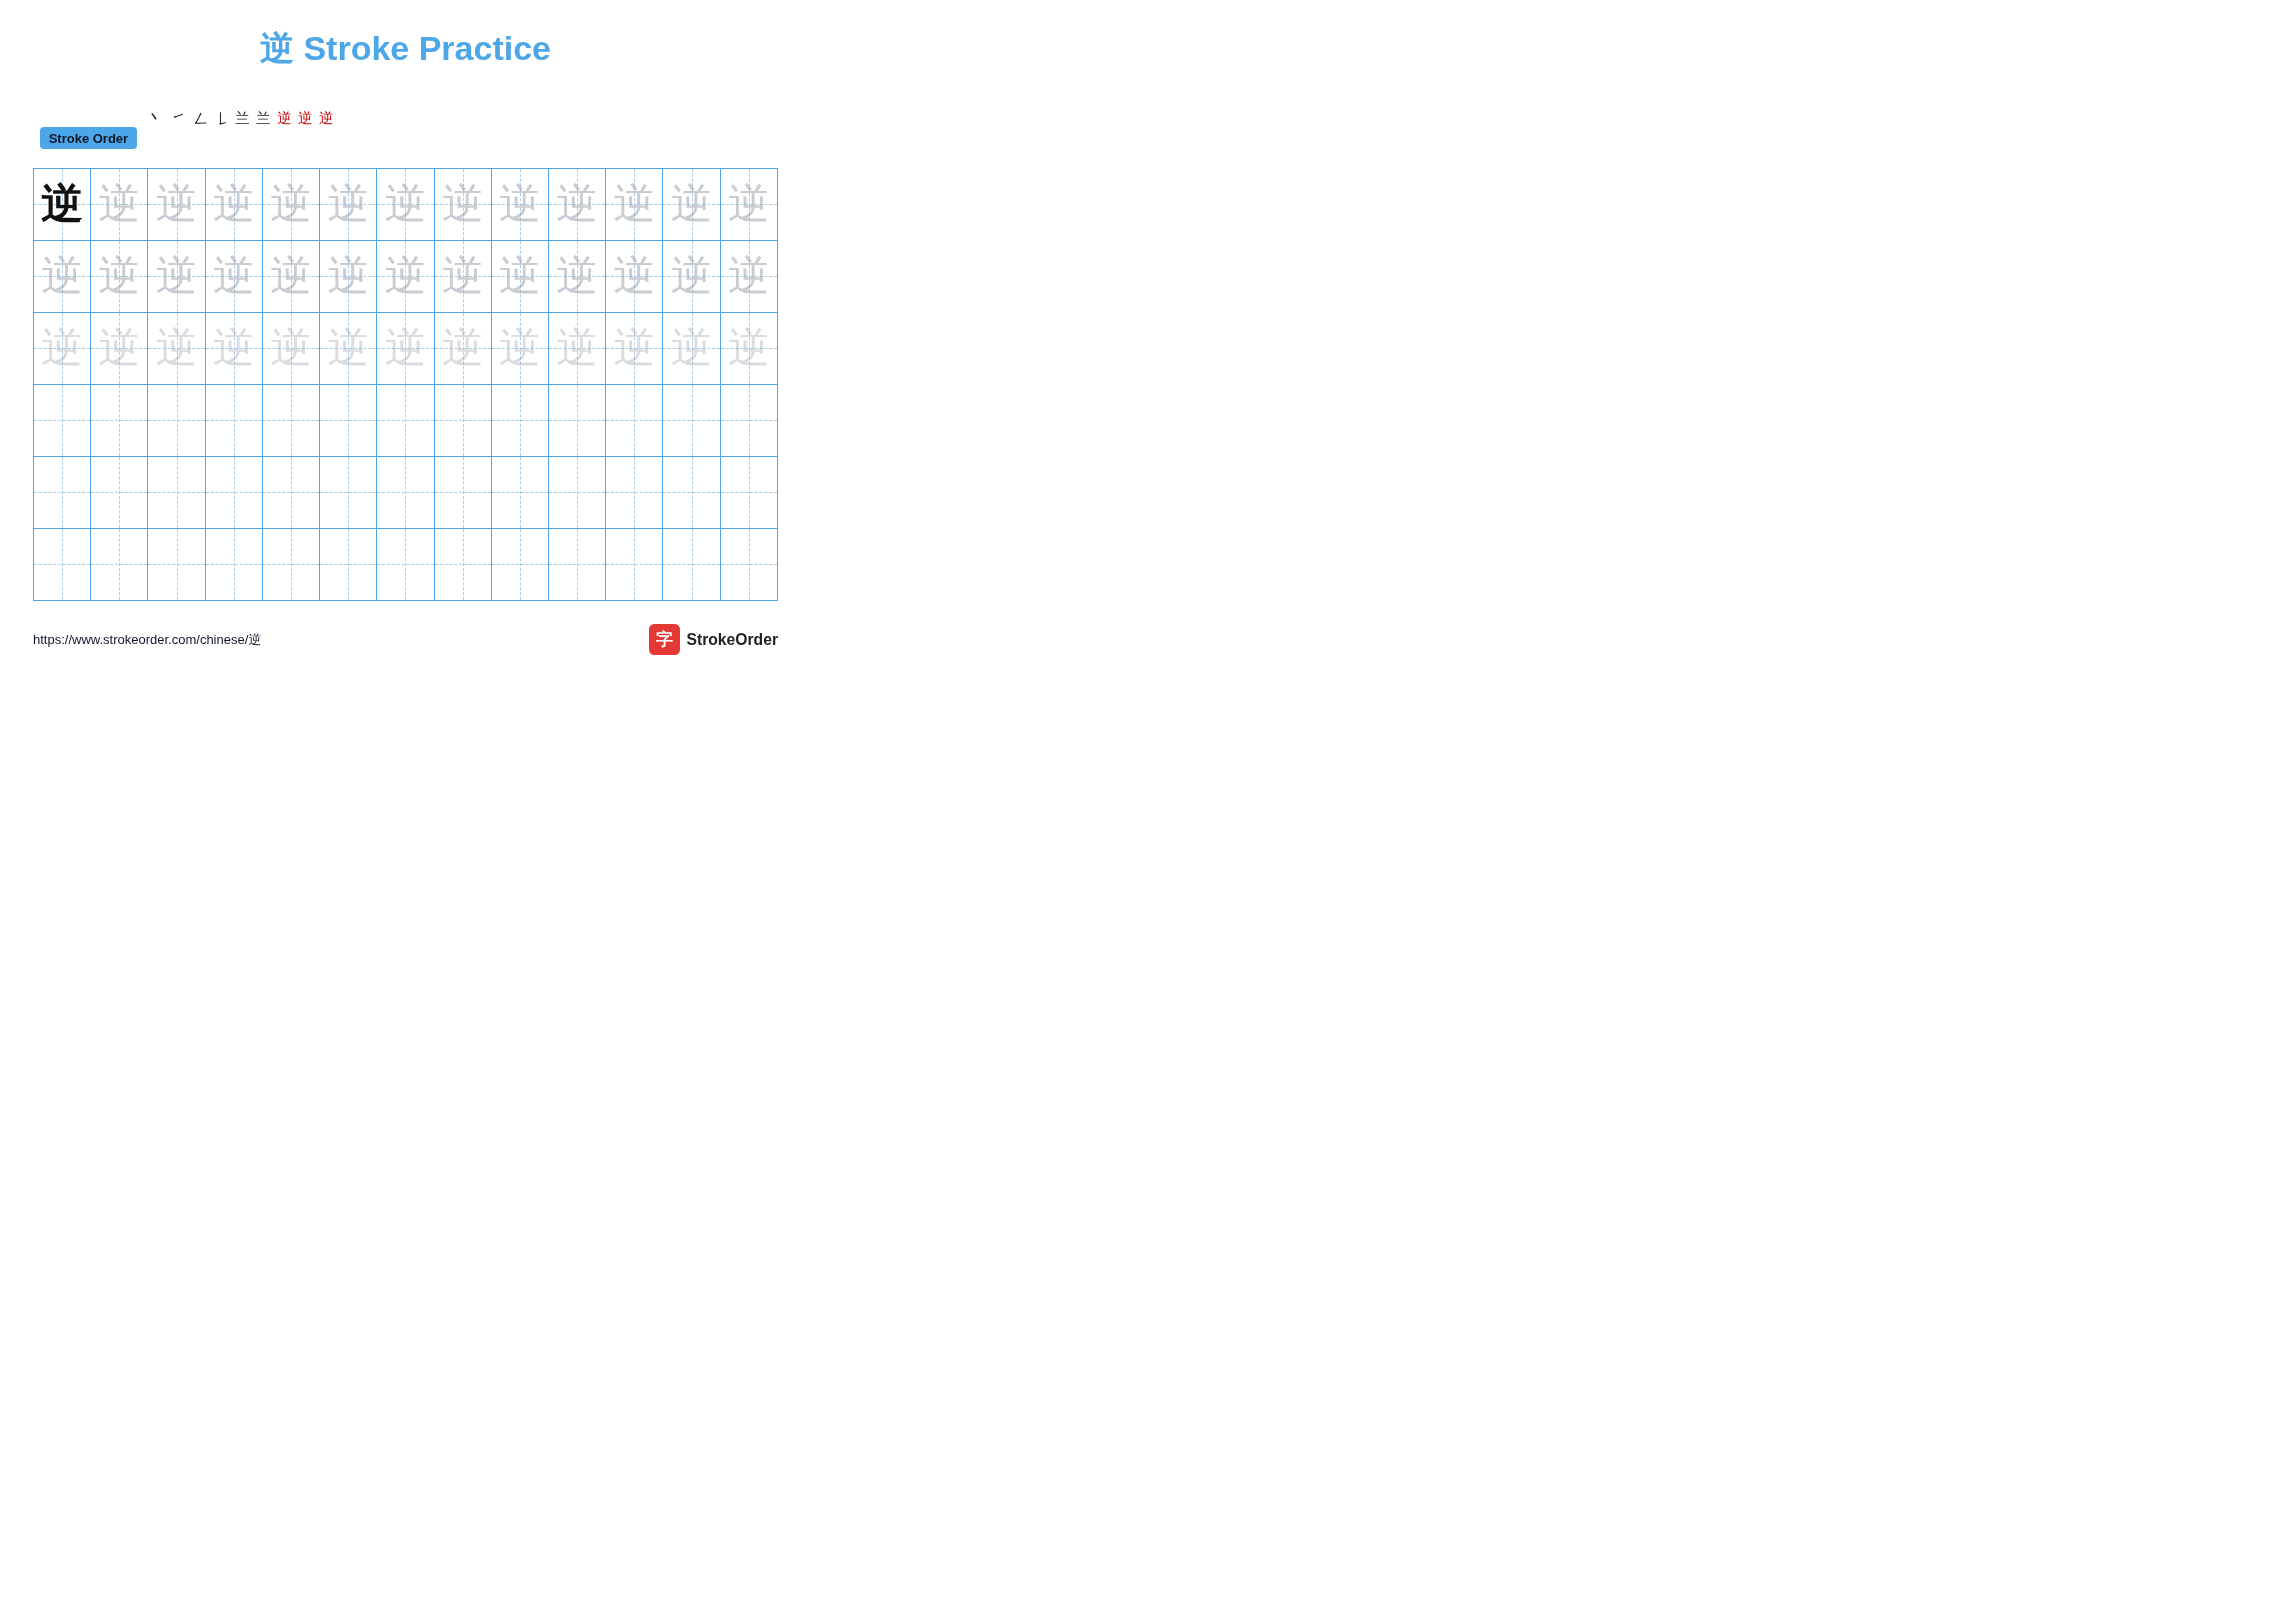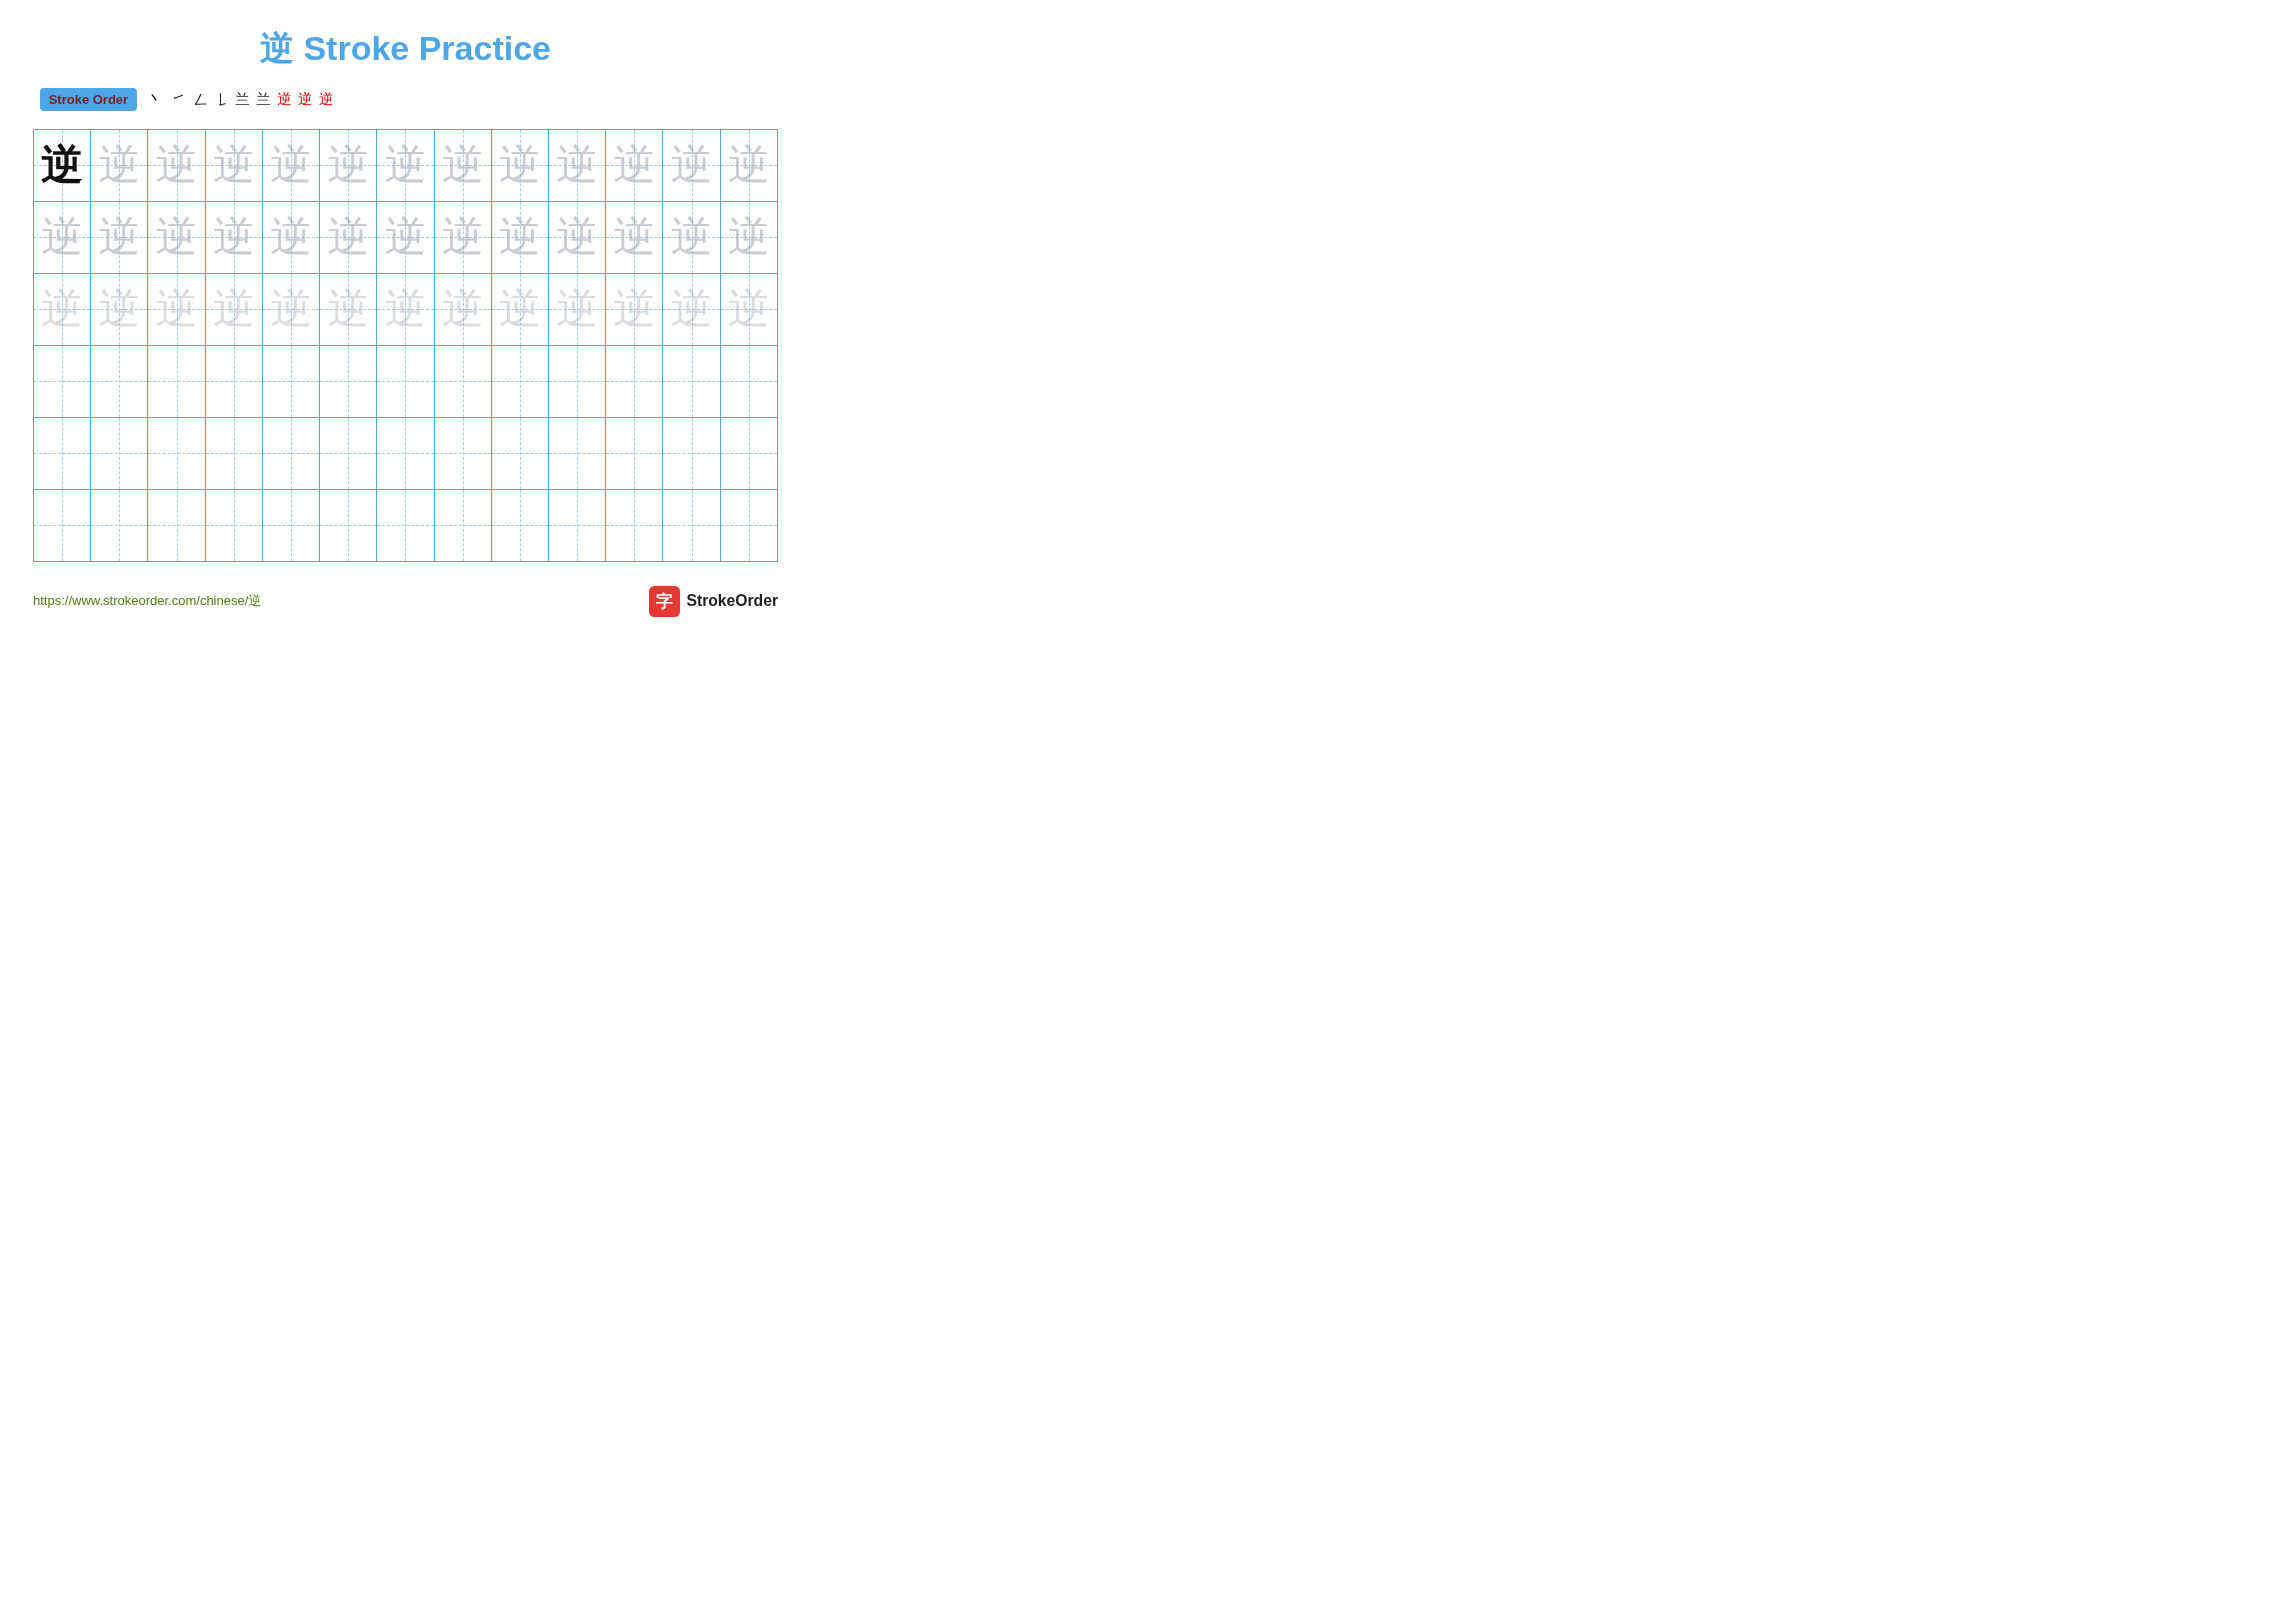--- a/index.html
+++ b/index.html
@@ -20,26 +20,27 @@
     }
     .stroke-order-row {
       display: flex;
       align-items: center;
       gap: 9.2px;
       margin-bottom: 18.3px;
       margin-left: 6.5px;
     }
     .stroke-order-badge {
       background: #4da6e8;
-      color: #7f1d1d;
+      color: #0f172a;
       font-size: 13px;
       font-weight: bold;
       padding: 3.9px 9.2px;
       border-radius: 4px;
       white-space: nowrap;
+      margin-top: 39px;
     }
     .stroke-sequence {
       display: flex;
       align-items: center;
       gap: 6.5px;
       font-size: 17px;
     }
     .stroke-seq-item {
       color: #222;
     }
@@ -102,21 +103,21 @@
       color: rgba(160,160,175,0.38);
     }
     
     .footer {
       display: flex;
       justify-content: space-between;
       align-items: center;
       margin-top: 23.6px;
     }
     .footer-url {
-      color: #4d7c0f;
+      color: #0f172a;
       font-size: 13px;
       text-decoration: none;
     }
     .logo-area {
       display: flex;
       align-items: center;
       gap: 6.5px;
       font-size: 15.7px;
       font-weight: bold;
       color: #222;

